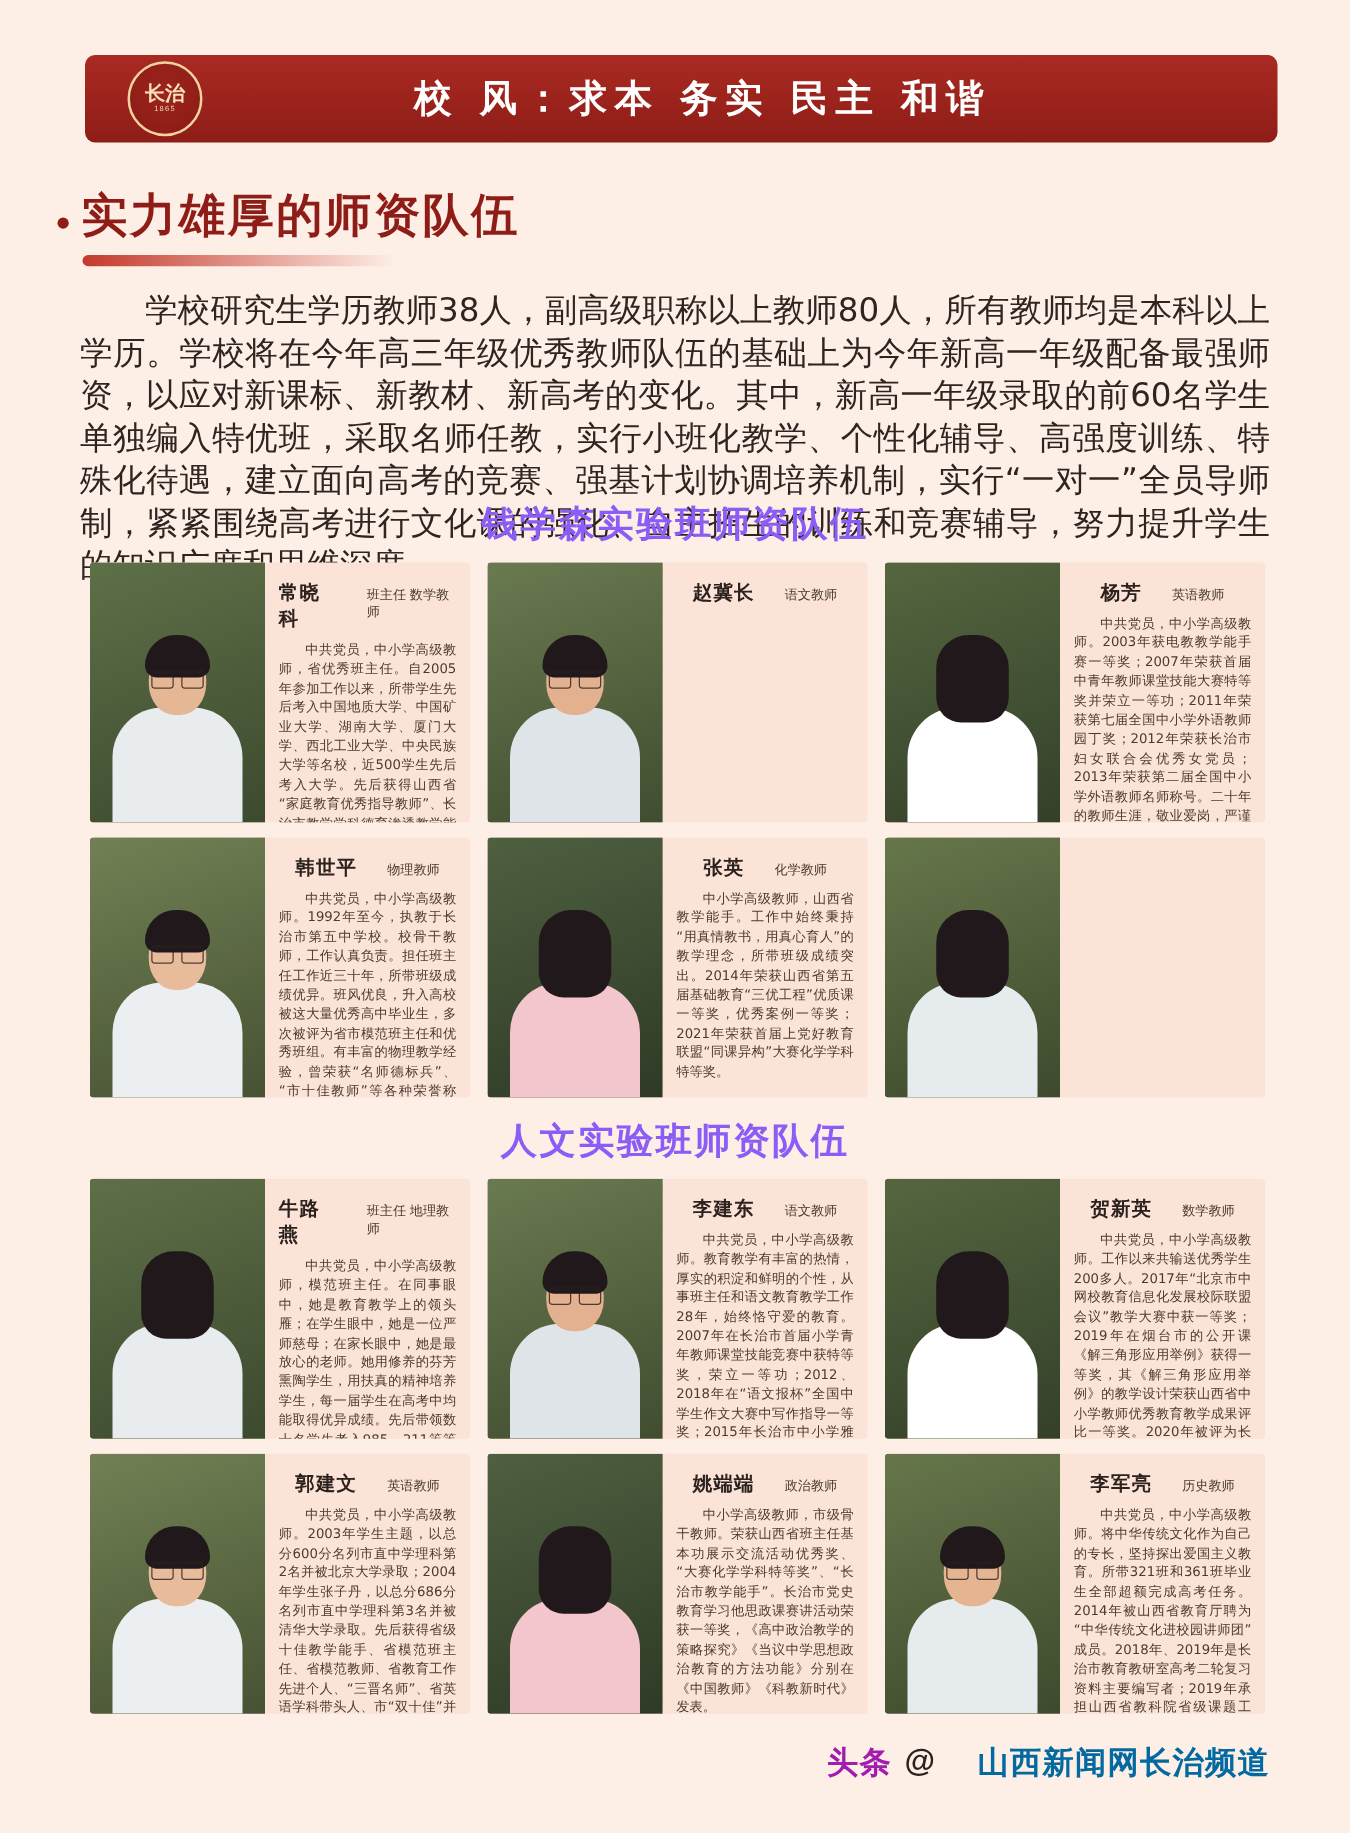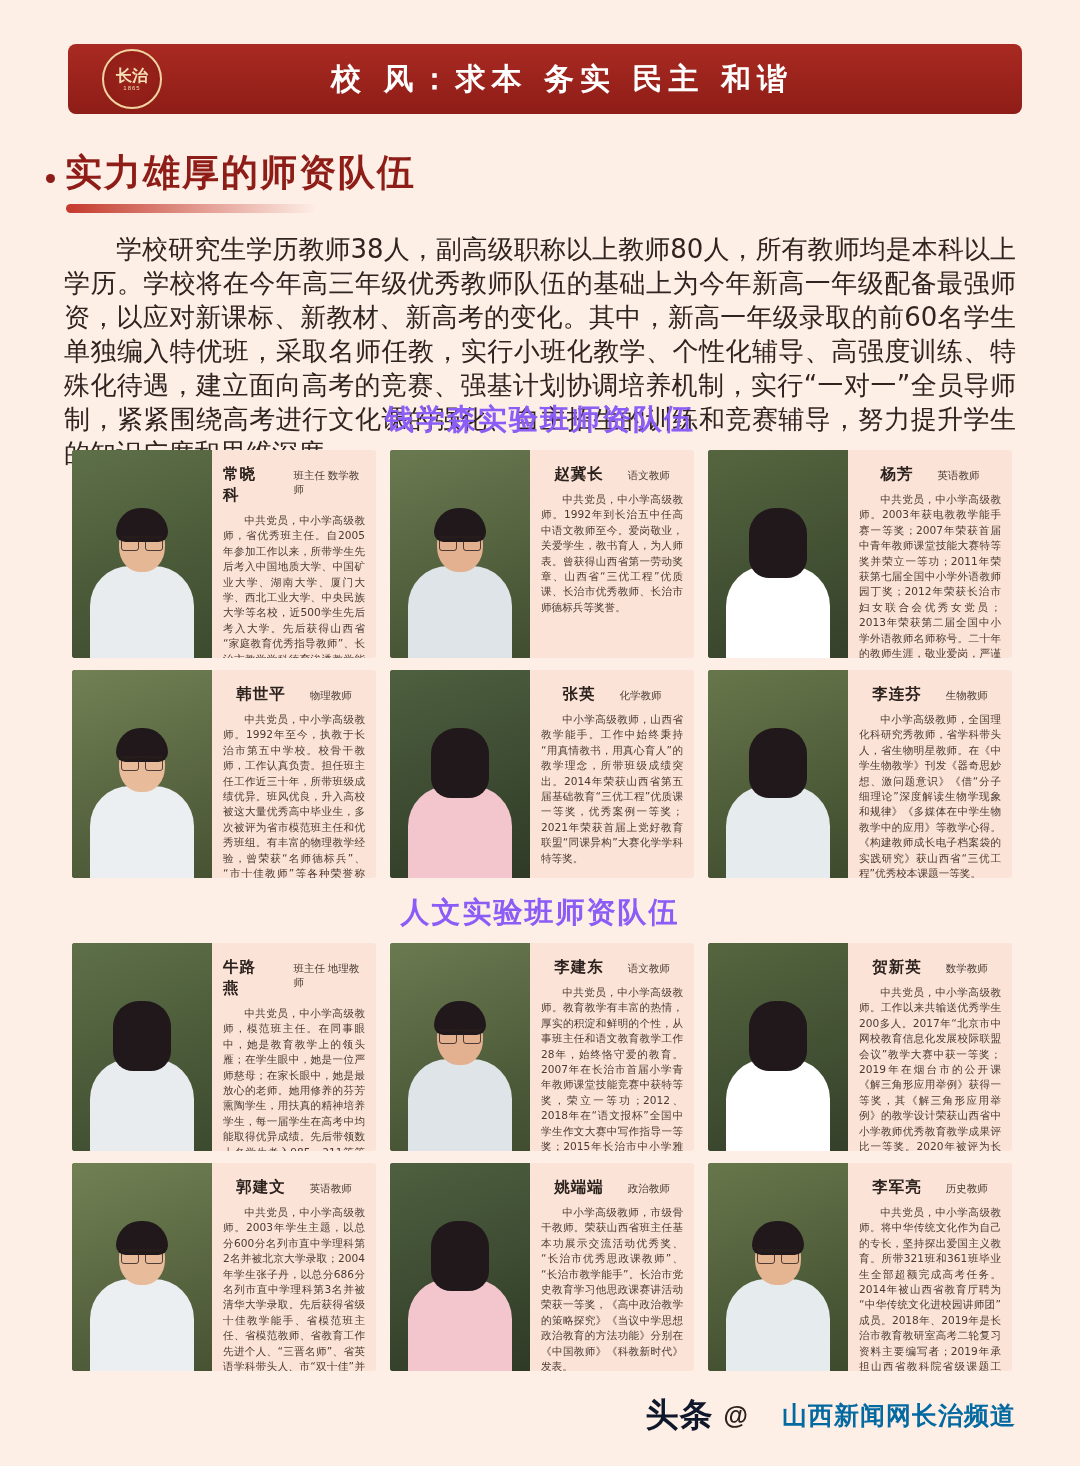--- a/index.html
+++ b/index.html
@@ -123,21 +123,21 @@
   .t-bio{
     font-size:10.6px;line-height:15.4px;color:#4b3a33;text-align:justify;
     text-indent:2em;
     font-family:"DejaVu Sans","Liberation Sans",sans-serif;
   }
   
   .footer{
     position:absolute;right:64px;top:1393px;display:flex;align-items:center;gap:10px;
   }
   .toutiao{
-    font-size:33px;font-weight:bold;color:#0f172a;letter-spacing:1px;
+    font-size:25px;font-weight:bold;color:#a21caf;letter-spacing:1px;
     font-family:"DejaVu Serif","Liberation Serif",serif;
   }
   .f-at{font-size:25px;color:#2b211d;font-weight:bold;}
   .f-name{font-size:25px;color:#0369a1;font-weight:bold;letter-spacing:1px;margin-left:24px;}
 </style>
 </head>
 <body>
 
 <div class="banner">
   <div class="banner-seal">
@@ -185,21 +185,20 @@
           <div class="head" style="background: rgb(227, 177, 144); top: 8px;"></div>
           <div class="hair"></div>
           <div class="glasses"></div>
         </div>
       </div>
       <div class="info">
         <div class="name-row">
           <span class="t-name">赵冀长</span>
           <span class="t-role">语文教师</span>
         </div>
-        <div class="t-bio">中共党员，中小学高级教师。1992年到长治五中任高中语文教师至今。爱岗敬业，关爱学生，教书育人，为人师表。曾获得山西省第一劳动奖章、山西省“三优工程”优质课、长治市优秀教师、长治市师德标兵等奖誉。</div>
       </div>
     </div>
     <div class="card">
       <div class="photo">
         <div class="bg" style="background: linear-gradient(160deg, rgb(85, 102, 63) 0%, rgb(52, 64, 42) 100%);"></div>
         <div class="person">
           <div class="body-sh" style="background: rgb(255, 255, 255);"></div>
           <div class="neck" style="background: rgb(239, 197, 166);"></div>
           <div class="head" style="background: rgb(239, 197, 166); top: 8px;"></div>
           <div class="hair long"></div>
@@ -253,27 +252,20 @@
     <div class="card">
       <div class="photo">
         <div class="bg" style="background: linear-gradient(160deg, rgb(103, 119, 75) 0%, rgb(61, 74, 45) 100%);"></div>
         <div class="person">
           <div class="body-sh" style="background: rgb(230, 235, 238);"></div>
           <div class="neck" style="background: rgb(229, 180, 145);"></div>
           <div class="head" style="background: rgb(229, 180, 145); top: 8px;"></div>
           <div class="hair long"></div>
         </div>
       </div>
-      <div class="info">
-        <div class="name-row">
-          <span class="t-name">李连芬</span>
-          <span class="t-role">生物教师</span>
-        </div>
-        <div class="t-bio">中小学高级教师，全国理化科研究秀教师，省学科带头人，省生物明星教师。在《中学生物教学》刊发《器奇思妙想、激问题意识》《借“分子细理论”深度解读生物学现象和规律》《多媒体在中学生物教学中的应用》等教学心得。《构建教师成长电子档案袋的实践研究》获山西省“三优工程”优秀校本课题一等奖。</div>
-      </div>
     </div>
   </div>
 
 <div class="group-title" id="gt2">人文实验班师资队伍</div>
 <div class="grid" id="grid2">
     <div class="card">
       <div class="photo">
         <div class="bg" style="background: linear-gradient(160deg, rgb(94, 112, 72) 0%, rgb(60, 74, 46) 100%);"></div>
         <div class="person">
           <div class="body-sh" style="background: rgb(233, 236, 239);"></div>
@@ -354,21 +346,21 @@
           <div class="neck" style="background: rgb(238, 195, 164);"></div>
           <div class="head" style="background: rgb(238, 195, 164); top: 8px;"></div>
           <div class="hair long"></div>
         </div>
       </div>
       <div class="info">
         <div class="name-row">
           <span class="t-name">姚端端</span>
           <span class="t-role">政治教师</span>
         </div>
-        <div class="t-bio">中小学高级教师，市级骨干教师。荣获山西省班主任基本功展示交流活动优秀奖、“长治市优秀思政课教师”、“长治市教学能手”。长治市党史教育学习他思政课赛讲活动荣获一等奖，《高中政治教学的策略探究》《当议中学思想政治教育的方法功能》分别在《中国教师》《科教新时代》发表。</div>
+        <div class="t-bio">中小学高级教师，市级骨干教师。荣获山西省班主任基本功展示交流活动优秀奖、“大赛化学学科特等奖”、“长治市教学能手”。长治市党史教育学习他思政课赛讲活动荣获一等奖，《高中政治教学的策略探究》《当议中学思想政治教育的方法功能》分别在《中国教师》《科教新时代》发表。</div>
       </div>
     </div>
     <div class="card">
       <div class="photo">
         <div class="bg" style="background: linear-gradient(160deg, rgb(103, 119, 75) 0%, rgb(61, 74, 45) 100%);"></div>
         <div class="person">
           <div class="body-sh" style="background: rgb(230, 235, 238);"></div>
           <div class="neck" style="background: rgb(229, 180, 145);"></div>
           <div class="head" style="background: rgb(229, 180, 145); top: 8px;"></div>
           <div class="hair"></div>

